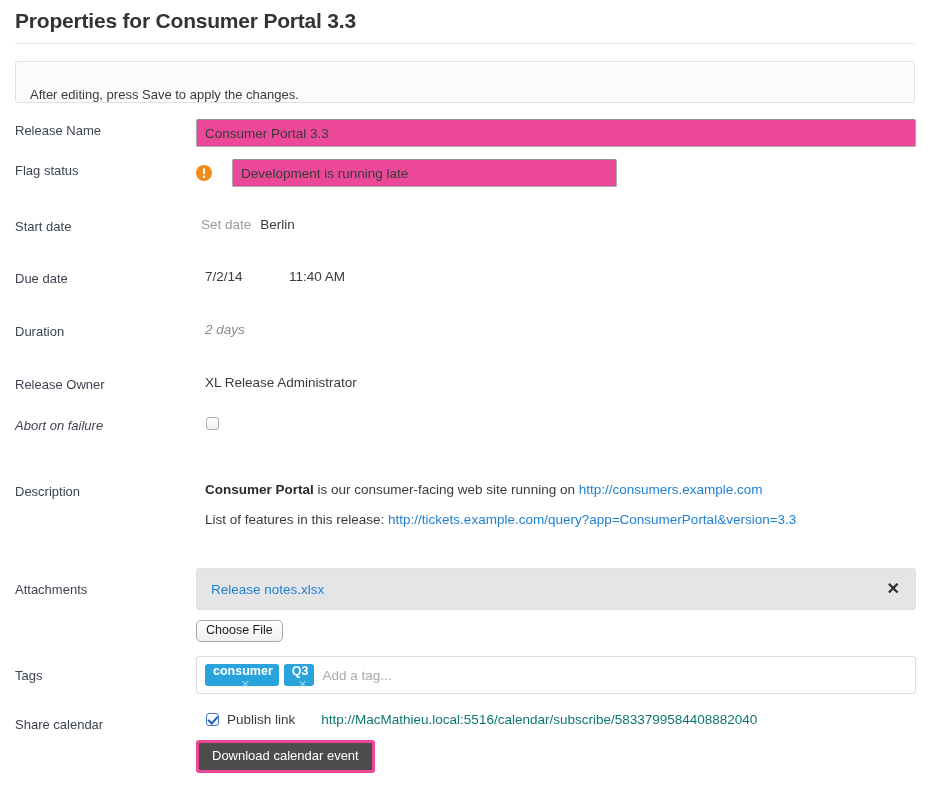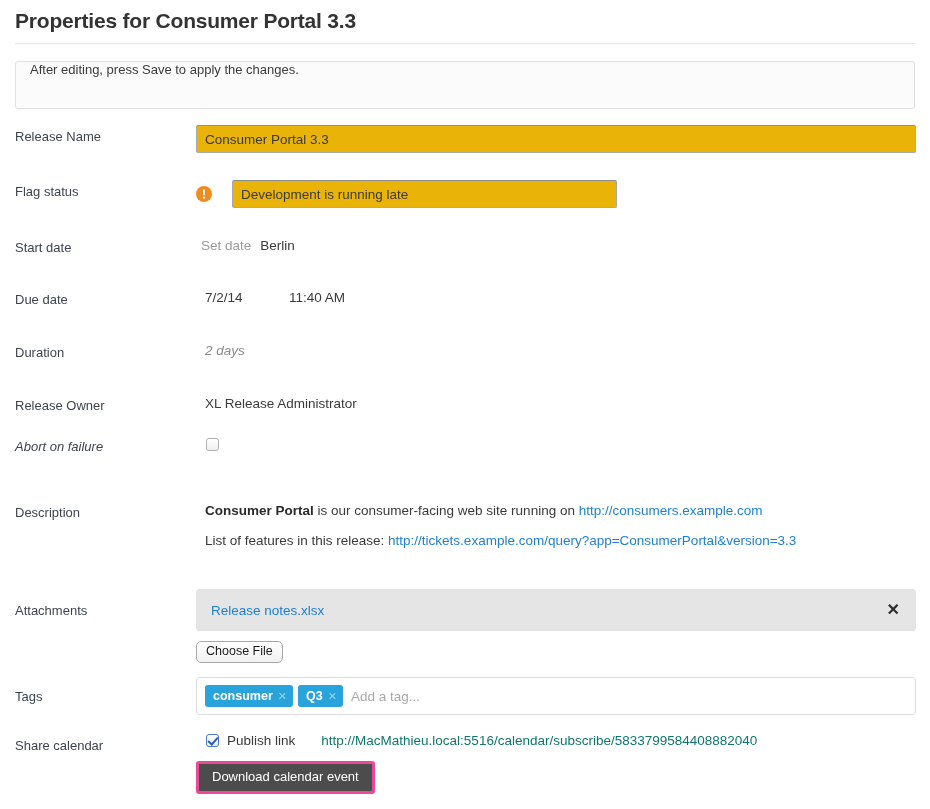--- a/index.html
+++ b/index.html
@@ -35,27 +35,27 @@
   }
   .title-divider {
     height: 1px;
     background: #e6e6e6;
     margin: 0 0 0 0;
   }
 
   
   .banner {
     margin-top: 17px;
-    height: 48px;
+    height: 42px;
     box-sizing: border-box;
     border: 1px solid #e0e0e0;
     border-radius: 3px;
     background: #fbfbfb;
     display: flex;
-    align-items: flex-start;
+    align-items: flex-end;
     padding: 0 14px;
     font-size: 13px;
     color: #3b3b3b;
   }
 
   
   .form {
     margin-top: 16px;
   }
   .row {
@@ -74,21 +74,21 @@
   }
   .field {
     flex: 1 1 auto;
     position: relative;
   }
 
   
   .input-readonly {
     box-sizing: border-box;
     height: 28px;
-    background: #eab308;
+    background: #ec4899;
     border: 1px solid #a9a9a9;
     border-top-color: #8f8f8f;
     border-radius: 2px;
     font-size: 13.5px;
     color: #3a3a3a;
     padding: 0 8px;
     display: flex;
     align-items: center;
     font-family: "Liberation Sans", sans-serif;
   }
@@ -233,20 +233,21 @@
     display: inline-flex;
     align-items: center;
     background: #29a3dc;
     border-radius: 3px;
     color: #ffffff;
     font-size: 12.5px;
     font-weight: bold;
     height: 22px;
     padding: 0 6px 0 8px;
     margin-right: 5px;
+    flex-direction: column;
   }
   .tag-x {
     margin-left: 5px;
     font-size: 11px;
     font-weight: normal;
     color: #9ad6f0;
     cursor: pointer;
   }
   .tag-input {
     border: none;
@@ -288,21 +289,21 @@
 
   <div class="form">
 
     <div class="row" style="margin-top: 9px;">
       <div class="label">Release Name</div>
       <div class="field">
         <div class="input-readonly input-release-name">Consumer Portal 3.3</div>
       </div>
     </div>
 
-    <div class="row" style="margin-top: 27px;">
+    <div class="row" style="margin-top: 12px;">
       <div class="label">Flag status</div>
       <div class="field">
         <div class="flag-wrap">
           <span class="flag-icon">
             <svg width="16" height="16" viewBox="0 0 16 16">
               <circle cx="8" cy="8" r="8" fill="#f08c1b"></circle>
               <rect x="7" y="3.3" width="2" height="6" rx="1" fill="#ffffff"></rect>
               <circle cx="8" cy="11.8" r="1.2" fill="#ffffff"></circle>
             </svg>
           </span>

